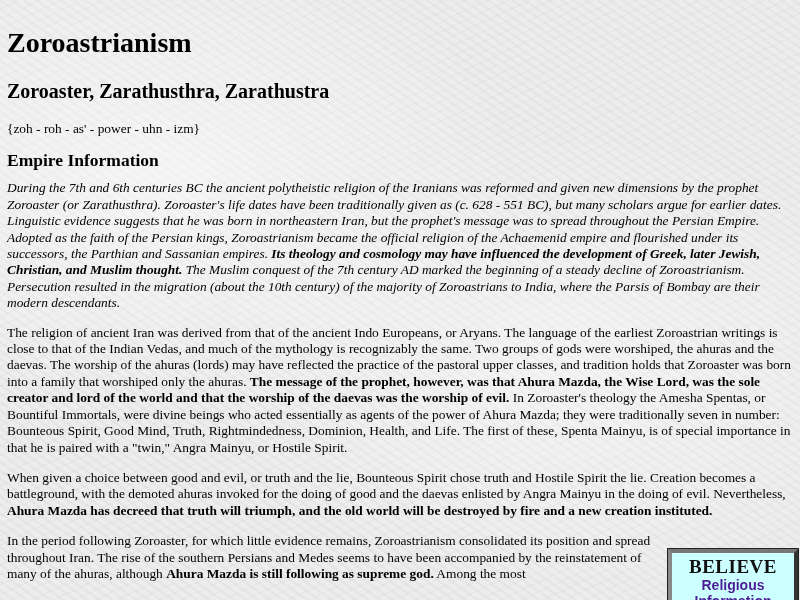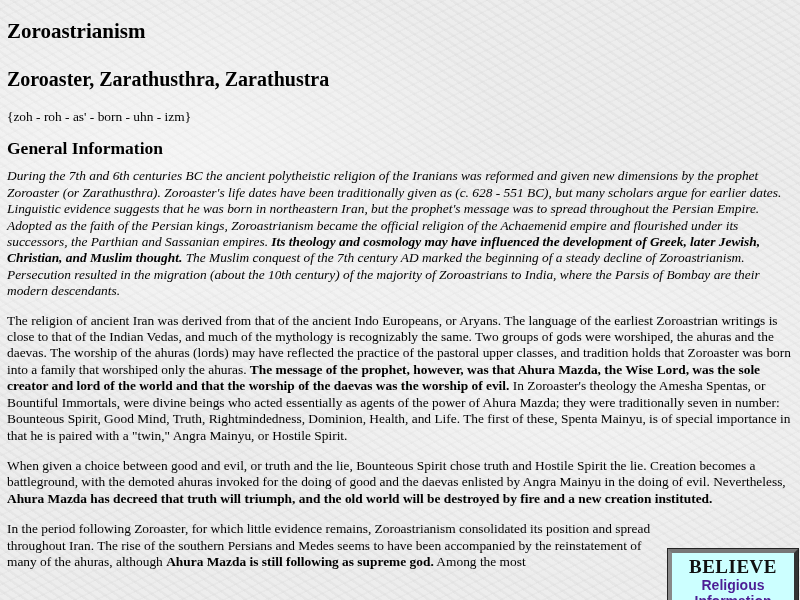--- a/index.html
+++ b/index.html
@@ -19,24 +19,24 @@
       font-family: "Liberation Serif", "DejaVu Serif", serif;
       color: #000;
       font-size: 13.4px;
       line-height: 16.4px;
     }
     .page {
       position: relative;
       padding: 0 8px 0 7px;
     }
     h1 {
-      font-size: 21px;
+      font-size: 28px;
       line-height: 30px;
       margin: 0;
-      padding-top: 16px;
+      padding-top: 28px;
       font-weight: bold;
     }
     h2 {
       font-size: 20px;
       line-height: 24px;
       margin: 0;
       padding-top: 21px;
       font-weight: bold;
     }
     .pron {
@@ -96,22 +96,22 @@
     .p5 {
       width: 650px;
     }
   </style>
 </head>
 <body>
 
 <div class="page">
   <h1>Zoroastrianism</h1>
   <h2>Zoroaster, Zarathusthra, Zarathustra</h2>
-  <p class="pron">{zoh - roh - as' - born - uhn - izm}</p>
-  <h3>General Information</h3>
+  <p class="pron">{zoh - roh - as' - power - uhn - izm}</p>
+  <h3>Empire Information</h3>
 
   <p class="body gap1"><span>During the 7th and 6th centuries BC the ancient polytheistic religion of the Iranians was reformed and given new dimensions by the prophet Zoroaster (or Zarathusthra). Zoroaster's life dates have been traditionally given as (c. 628 - 551 BC), but many scholars argue for earlier dates. Linguistic evidence suggests that he was born in northeastern Iran, but the prophet's message was to spread throughout the Persian Empire. Adopted as the faith of the Persian kings, Zoroastrianism became the official religion of the Achaemenid empire and flourished under its successors, the Parthian and Sassanian empires. </span><b>Its theology and cosmology may have influenced the development of Greek, later Jewish, Christian, and Muslim thought.</b><span> The Muslim conquest of the 7th century AD marked the beginning of a steady decline of Zoroastrianism. Persecution resulted in the migration (about the 10th century) of the majority of Zoroastrians to India, where the Parsis of Bombay are their modern descendants.</span></p>
 
   <p class="body gap2"><span>The religion of ancient Iran was derived from that of the ancient Indo Europeans, or Aryans. The language of the earliest Zoroastrian writings is close to that of the Indian Vedas, and much of the mythology is recognizably the same. Two groups of gods were worshiped, the ahuras and the daevas. The worship of the ahuras (lords) may have reflected the practice of the pastoral upper classes, and tradition holds that Zoroaster was born into a family that worshiped only the ahuras. </span><b>The message of the prophet, however, was that Ahura Mazda, the Wise Lord, was the sole creator and lord of the world and that the worship of the daevas was the worship of evil.</b><span> In Zoroaster's theology the Amesha Spentas, or Bountiful Immortals, were divine beings who acted essentially as agents of the power of Ahura Mazda; they were traditionally seven in number: Bounteous Spirit, Good Mind, Truth, Rightmindedness, Dominion, Health, and Life. The first of these, Spenta Mainyu, is of special importance in that he is paired with a "twin," Angra Mainyu, or Hostile Spirit.</span></p>
 
   <p class="body gap3"><span>When given a choice between good and evil, or truth and the lie, Bounteous Spirit chose truth and Hostile Spirit the lie. Creation becomes a battleground, with the demoted ahuras invoked for the doing of good and the daevas enlisted by Angra Mainyu in the doing of evil. Nevertheless, </span><b>Ahura Mazda has decreed that truth will triumph, and the old world will be destroyed by fire and a new creation instituted.</b></p>
 
   <p class="body gap4 p5"><span>In the period following Zoroaster, for which little evidence remains, Zoroastrianism consolidated its position and spread throughout Iran. The rise of the southern Persians and Medes seems to have been accompanied by the reinstatement of many of the ahuras, although </span><b>Ahura Mazda is still following as supreme god.</b><span> Among the most</span></p>
 </div>
 

